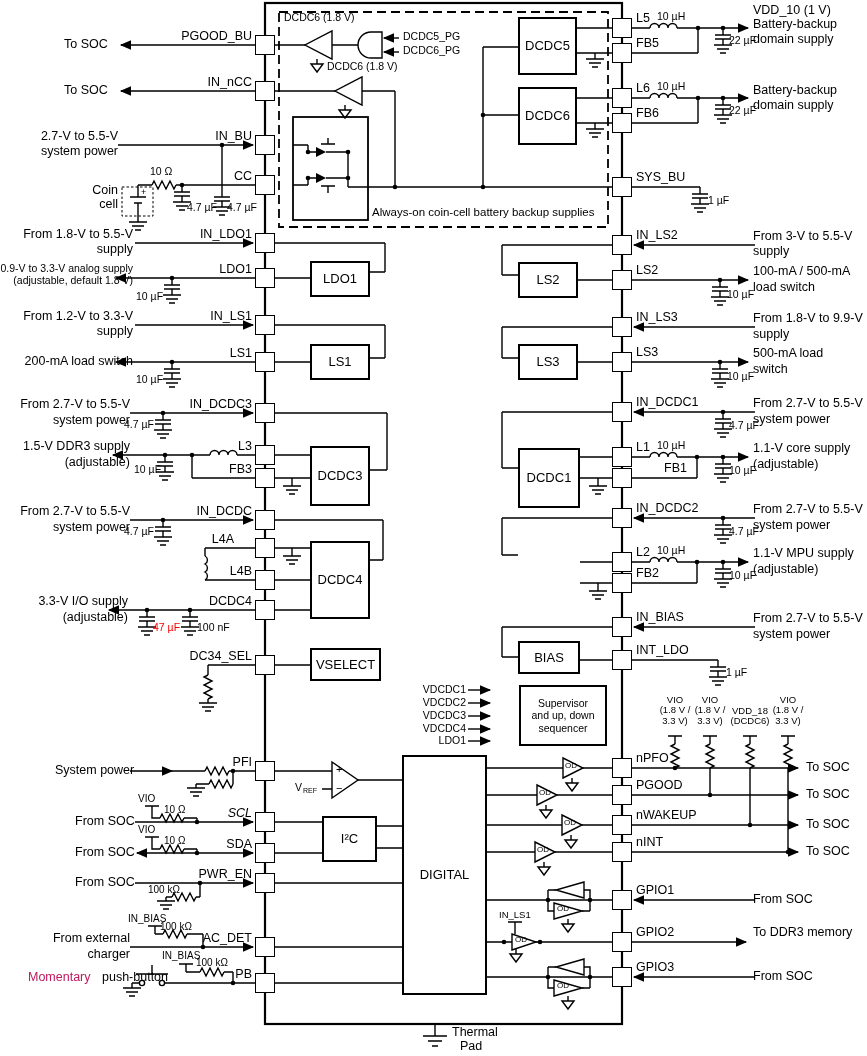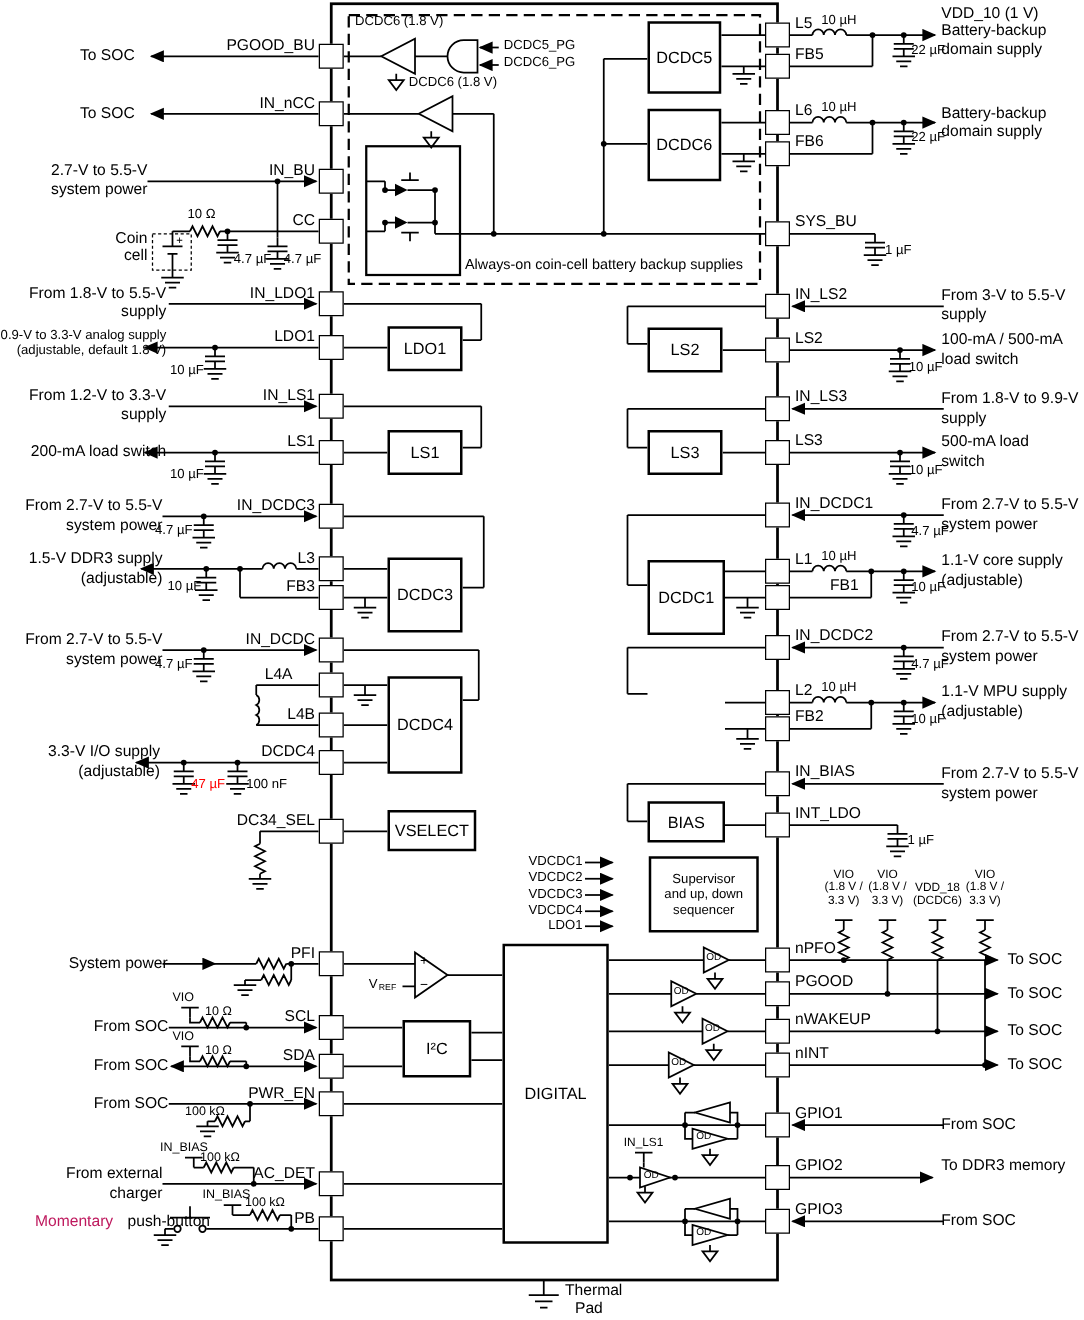--- a/index.html
+++ b/index.html
@@ -362,21 +362,21 @@
     <div class="plbl r" style="right: 633px; top: 532px;">L4A</div>
     <div class="pin" style="left: 255px; top: 570px;"></div>
     <div class="plbl r" style="right: 615px; top: 564px;">L4B</div>
     <div class="pin" style="left: 255px; top: 600px;"></div>
     <div class="plbl r" style="right: 615px; top: 594px;">DCDC4</div>
     <div class="pin" style="left: 255px; top: 655px;"></div>
     <div class="plbl r" style="right: 615px; top: 649px;">DC34_SEL</div>
     <div class="pin" style="left: 255px; top: 761px;"></div>
     <div class="plbl r" style="right: 615px; top: 755px;">PFI</div>
     <div class="pin" style="left: 255px; top: 812px;"></div>
-    <div class="plbl r" style="right: 615px; top: 806px;">SCL</div>
+    <div class="plbl r" style="right: 615px; top: 806px; font-style: italic;">SCL</div>
     <div class="pin" style="left: 255px; top: 843px;"></div>
     <div class="plbl r" style="right: 615px; top: 837px;">SDA</div>
     <div class="pin" style="left: 255px; top: 873px;"></div>
     <div class="plbl r" style="right: 615px; top: 867px;">PWR_EN</div>
     <div class="pin" style="left: 255px; top: 937px;"></div>
     <div class="plbl r" style="right: 615px; top: 931px;">AC_DET</div>
     <div class="pin" style="left: 255px; top: 973px;"></div>
     <div class="plbl r" style="right: 615px; top: 967px;">PB</div>
     <div class="pin" style="left: 612px; top: 18px;"></div>
     <div class="plbl" style="left: 636px; top: 11px;">L5</div>

